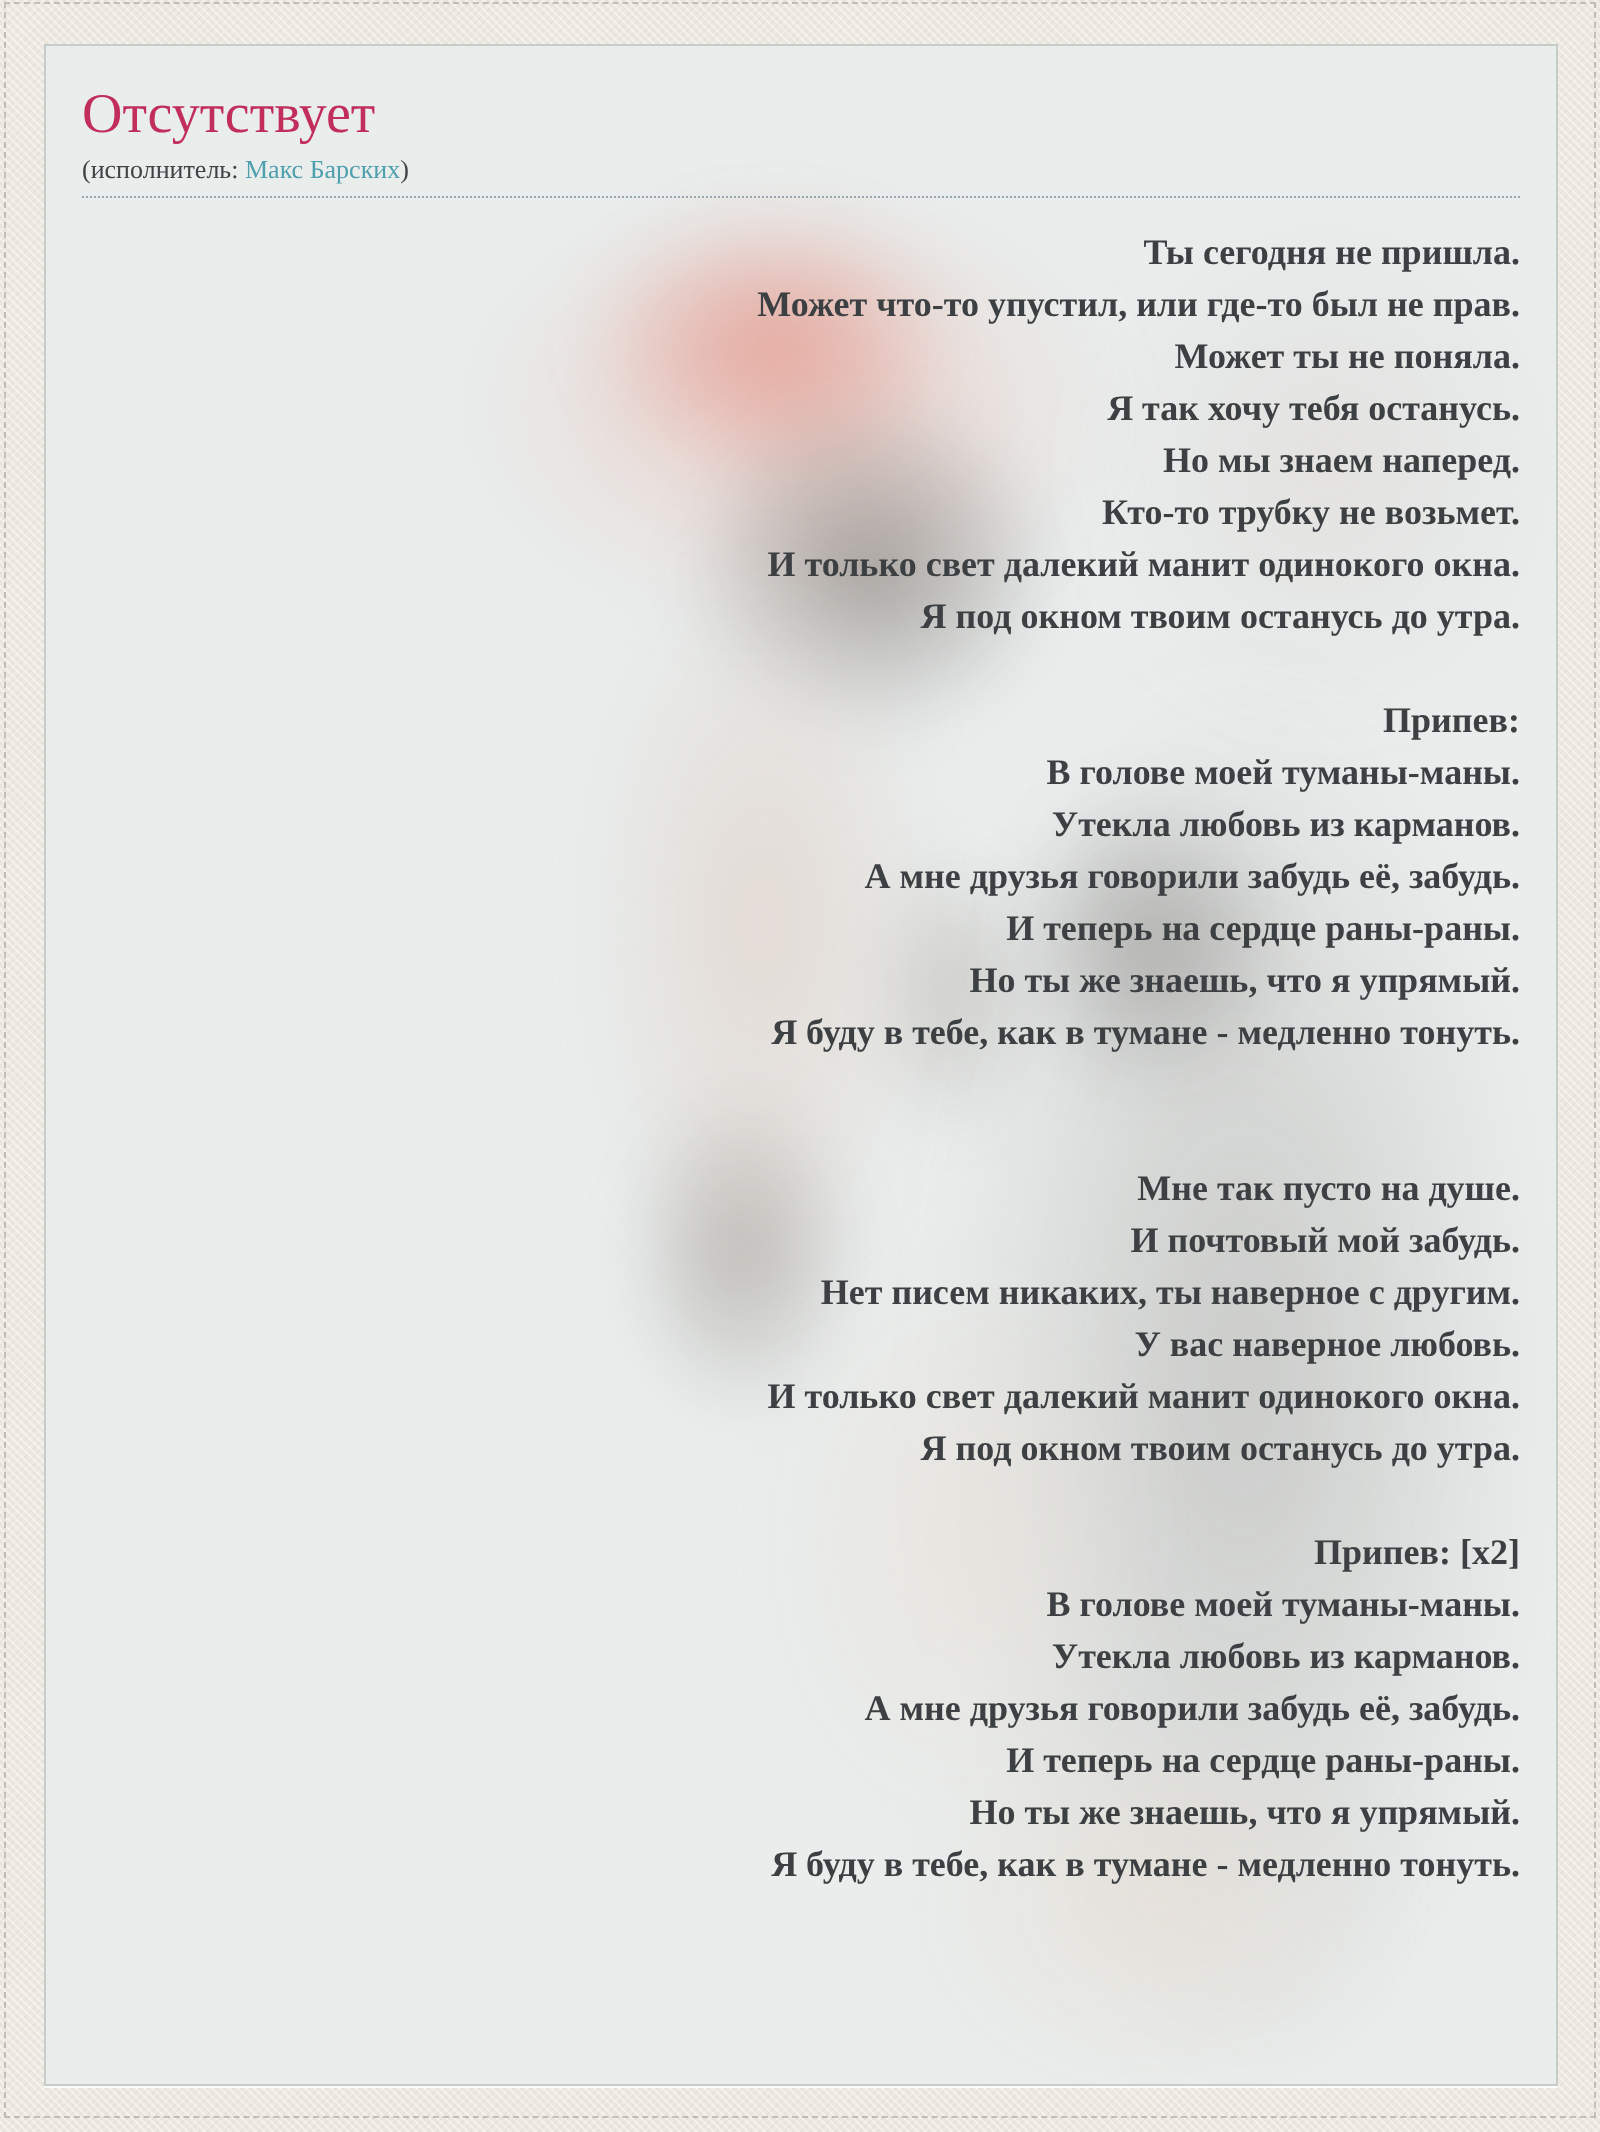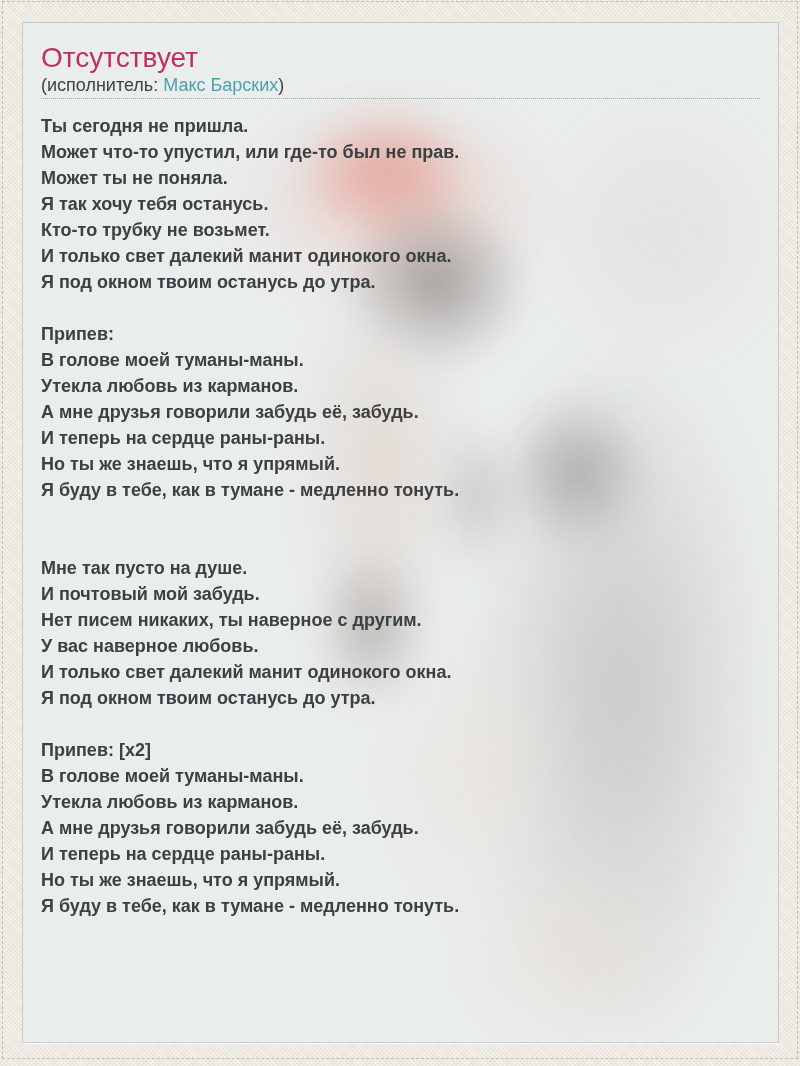--- a/index.html
+++ b/index.html
@@ -37,34 +37,34 @@
   .ph-wash     {left:520px; top:80px;  width:240px; height:260px; background:radial-gradient(closest-side, rgba(200,175,168,0.18), rgba(200,175,168,0)); filter:blur(20px);}
   .ph-hair     {left:318px; top:173px; width:190px; height:175px; background:radial-gradient(closest-side, rgba(75,64,58,0.42),   rgba(75,64,58,0));   filter:blur(13px);}
   .ph-face     {left:268px; top:248px; width:180px; height:380px; background:radial-gradient(closest-side, rgba(222,202,192,0.55),rgba(222,202,192,0));filter:blur(16px);}
   .ph-neck     {left:408px; top:398px; width:90px;  height:150px; background:radial-gradient(closest-side, rgba(120,105,95,0.25), rgba(120,105,95,0)); filter:blur(14px);}
   .ph-beard    {left:288px; top:518px; width:120px; height:170px; background:radial-gradient(closest-side, rgba(110,94,85,0.35),  rgba(110,94,85,0));  filter:blur(14px);}
   .ph-jacket   {left:448px; top:308px; width:300px; height:715px; background:radial-gradient(closest-side, rgba(110,102,96,0.26), rgba(110,102,96,0)); filter:blur(22px);}
   .ph-jacket-dk{left:478px; top:368px; width:150px; height:160px; background:radial-gradient(closest-side, rgba(70,62,58,0.32),   rgba(70,62,58,0));   filter:blur(16px);}
   .ph-chest    {left:358px; top:598px; width:200px; height:300px; background:radial-gradient(closest-side, rgba(234,222,212,0.50),rgba(234,222,212,0));filter:blur(18px);}
   .ph-hand     {left:428px; top:828px; width:250px; height:200px; background:radial-gradient(closest-side, rgba(233,221,210,0.55),rgba(233,221,210,0));filter:blur(16px);}
 
-  .content{position:relative; z-index:1; padding:20px 18px 0 18px;}
+  .content{position:relative; z-index:1; padding:20px 18px 0 18px;font-family:Liberation Serif, serif;}
   .page-title{
     font-size:28px; font-weight:normal; line-height:30px;
     color:var(--title); letter-spacing:0;
   }
   .artist-line{
     margin-top:2px; padding-bottom:3px;
-    font-size:18px; line-height:20px; color:var(--header-text);
+    font-size:13px; line-height:20px; color:var(--header-text);
     border-bottom:1px dotted var(--separator);
   }
   .artist-link{color:var(--artist-link); text-decoration:none; cursor:pointer;}
   .lyrics{
     margin-top:14px;
-    font-size:18px; font-weight:bold; color:var(--lyrics-text);
+    font-size:18px; font-weight:bold; color:var(--lyrics-text);text-align:right;
   }
   .lyr-line{min-height:26px; line-height:26px; white-space:pre;}
 </style>
 </head>
 <body>
 
 <div class="stitch-frame"></div>
 
 <div class="card">
 
@@ -86,20 +86,21 @@
     <div>
       <h1 class="page-title">Отсутствует</h1>
       <div class="artist-line"><span>(исполнитель: </span><a class="artist-link">Макс Барских</a><span>)</span></div>
     </div>
 
     <div class="lyrics">
         <div class="lyr-line">Ты сегодня не пришла.</div>
         <div class="lyr-line">Может что-то упустил, или где-то был не прав.</div>
         <div class="lyr-line">Может ты не поняла.</div>
         <div class="lyr-line">Я так хочу тебя останусь.</div>
+        <div class="lyr-line">Но мы знаем наперед.</div>
         <div class="lyr-line">Кто-то трубку не возьмет.</div>
         <div class="lyr-line">И только свет далекий манит одинокого окна.</div>
         <div class="lyr-line">Я под окном твоим останусь до утра.</div>
         <div class="lyr-line"> </div>
         <div class="lyr-line">Припев:</div>
         <div class="lyr-line">В голове моей туманы-маны.</div>
         <div class="lyr-line">Утекла любовь из карманов.</div>
         <div class="lyr-line">А мне друзья говорили забудь её, забудь.</div>
         <div class="lyr-line">И теперь на сердце раны-раны.</div>
         <div class="lyr-line">Но ты же знаешь, что я упрямый.</div>

